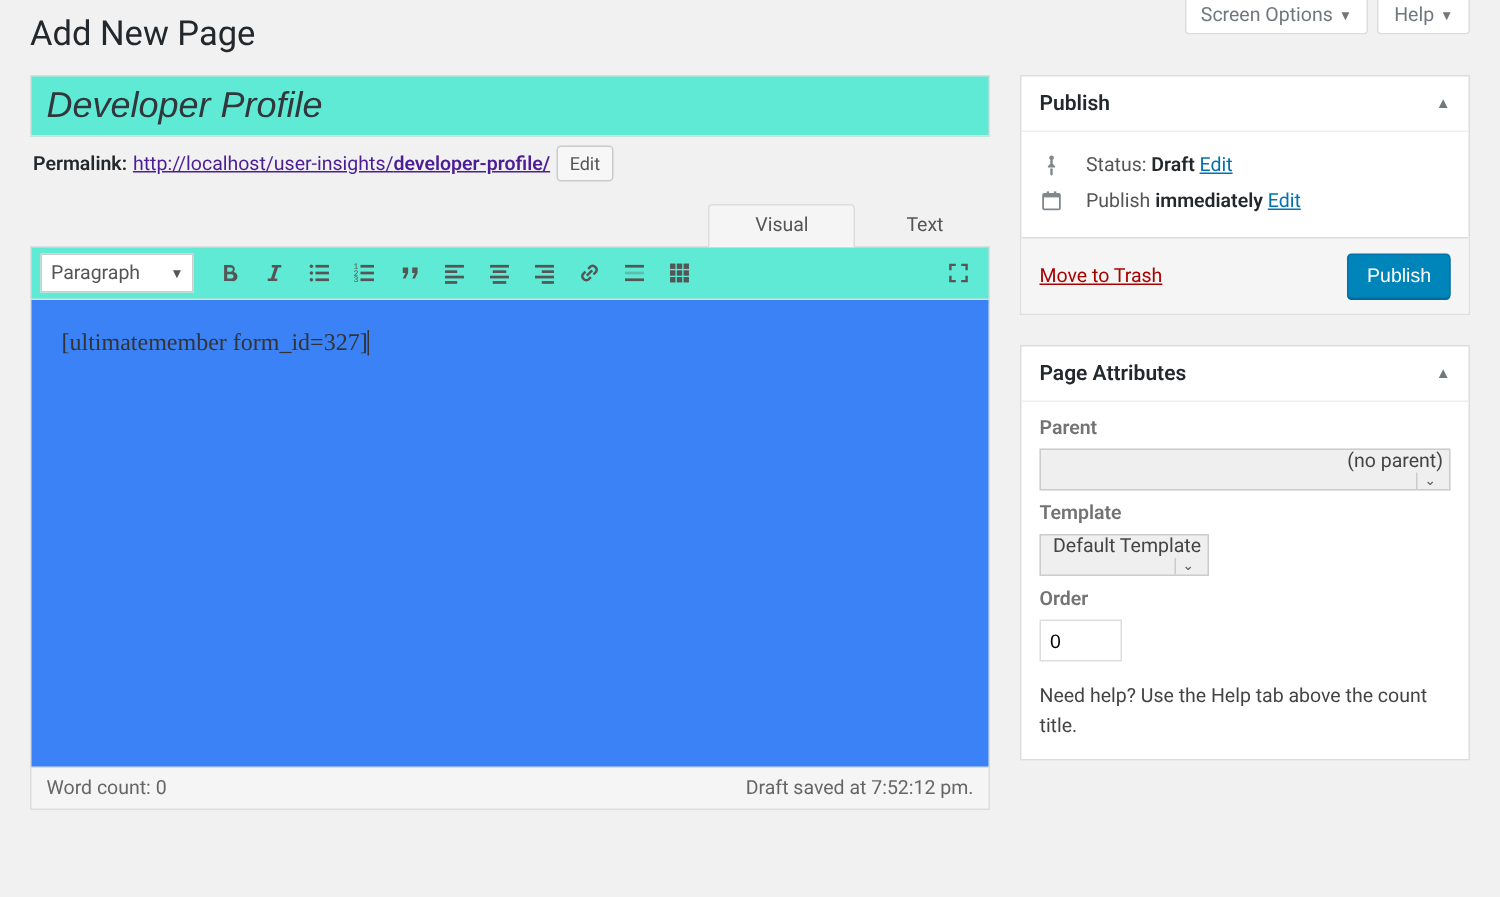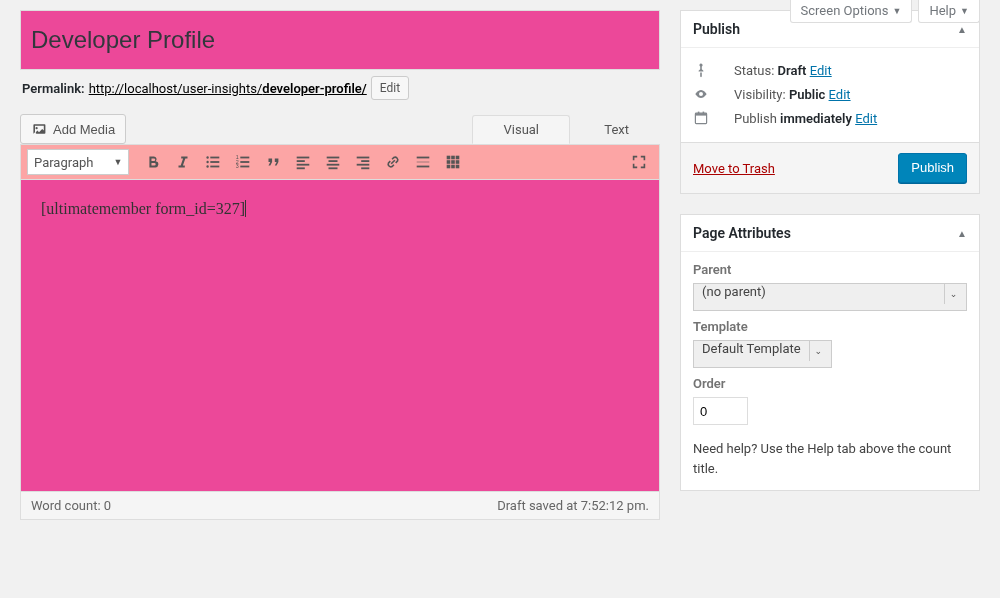--- a/index.html
+++ b/index.html
@@ -18,26 +18,26 @@
 .screen-meta .btn {
   background:#fff; border:1px solid #ddd; border-top:none; color:#72777c;
   font-size:13px; padding:3px 10px 4px 10px; border-radius:0 0 3px 3px;
   display:flex; align-items:center; gap:4px; cursor:pointer;
 }
 .screen-meta .btn .tri { font-size:9px; color:#72777c; }
 .columns { display:flex; gap:20px; margin-top:10px;}
 .col-main { flex:1; }
 .col-side { width:300px; }
 #title {
-  width:100%; font-size:24px; padding:3px 10px; height:60px;
-  border:1px solid #ddd; background:#ec4899; color:#32373c; outline:none;
+  width:100%; font-size:24px; padding:3px 10px; height:41px;
+  border:1px solid #ddd; background:#5eead4; color:#32373c; outline:none;font-style:italic;
 }
 .permalink-row { margin:6px 0 14px 2px; font-size:13px; color:#666; display:flex; align-items:center; gap:4px;}
 .permalink-row .label { font-weight:600; color:#23282d;}
-.permalink-row a { color:#000000; text-decoration:underline;}
+.permalink-row a { color:#4c1d95; text-decoration:underline;}
 .permalink-row a .slug { font-weight:600;}
 .btn-small {
   display:inline-block; background:#f7f7f7; border:1px solid #ccc; border-radius:3px;
   padding:0 8px; font-size:12px; line-height:22px; color:#555; cursor:pointer;
 }
 .media-btn {
   display:inline-flex; align-items:center; gap:6px; background:#f7f7f7;
   border:1px solid #ccc; border-radius:3px; padding:0 10px; height:30px;
   font-size:13px; color:#555; cursor:pointer;
 }
@@ -46,37 +46,37 @@
 .editor-tabs .tab {
   display:inline-block; padding:6px 30px; font-size:13px; color:#555;
   border:1px solid transparent; cursor:pointer;
 }
 .editor-tabs .tab.active {
   background:#f5f5f5; border:1px solid #ddd; border-bottom-color:#f5f5f5;
   border-radius:3px 3px 0 0; color:#555;
 }
 .editor-box { clear:both; }
 .toolbar {
-  background:#fca5a5; border:1px solid #ddd; padding:4px 6px;
+  background:#5eead4; border:1px solid #ddd; padding:4px 6px;
   display:flex; align-items:center; gap:2px;
 }
 .format-select{
   background:#fff; border:1px solid #ccc; font-size:13px; color:#555;
   height:26px; padding:0 6px; display:flex; align-items:center; gap:20px; cursor:pointer;
 }
 .format-select span.car{font-size:9px;color:#555}
 .tb-btn {
   width:28px; height:26px; display:flex; align-items:center; justify-content:center;
   color:#555; cursor:pointer; border-radius:2px;
 }
 .tb-btn svg { width:18px; height:18px; }
 .tb-sep{width:6px}
 .tb-btn.right { margin-left:auto; }
 .editor-area {
-  background:#ec4899; border:1px solid #ddd; border-top:none; height:312px;
+  background:#3b82f6; border:1px solid #ddd; border-top:none; height:312px;
   padding:20px 20px; font-family: Georgia, serif; font-size:16px; color:#333;
 }
 .editor-area .cursor { border-right:1px solid #333; padding-right:0px;}
 .status-bar{
   background:#f5f5f5; border:1px solid #ddd; border-top:none; padding:6px 10px;
   display:flex; justify-content:space-between; font-size:13px; color:#666;
 }
 .postbox {
   background:#fff; border:1px solid #ddd; margin-bottom:20px;
 }
@@ -90,35 +90,35 @@
 .pub-actions{ display:flex; justify-content:space-between; margin-bottom:14px;}
 .button {
   background:#f7f7f7; border:1px solid #ccc; color:#555; font-size:13px;
   padding:0 10px; line-height:26px; height:28px; border-radius:3px; cursor:pointer;
 }
 .button-primary{
   background:#0085ba; border:1px solid #0073aa; color:#fff; font-size:13px;
   padding:0 12px; line-height:28px; height:30px; border-radius:3px; cursor:pointer;
   box-shadow:0 1px 0 #006799;
 }
-.pub-row { display:flex; align-items:center; gap:25px; padding:4px 0; font-size:13px; color:#555;}
+.pub-row { display:flex; align-items:center; gap:15px; padding:4px 0; font-size:13px; color:#555;}
 .pub-row svg { width:16px; height:16px; color:#82878c; flex-shrink:0;}
 .pub-row .value{ color:#23282d; font-weight:600;}
 .pub-row a { color:#0073aa; text-decoration:underline; font-weight:400;}
 .major-actions{
   border-top:1px solid #ddd; margin:12px -12px -12px -12px; padding:10px 12px;
   display:flex; justify-content:space-between; align-items:center; background:#f5f5f5;gap:18px;
 }
 .trash-link { color:#a00; text-decoration:underline; font-size:13px; cursor:pointer;}
 .attr-label{ font-weight:600; font-size:13px; color:#737373; display:block; margin:8px 0 6px 0;}
 .attr-label:first-child{margin-top:0}
 .select{
   width:100%; height:28px; border:1px solid #ccc; background:#efefef;
-  display:flex; align-items:flex-start; justify-content:space-between; padding:0 4px 0 8px;
-  font-size:13px; color:#444; cursor:pointer;
+  display:flex; align-items:flex-end; justify-content:space-between; padding:0 4px 0 8px;
+  font-size:13px; color:#444; cursor:pointer;flex-direction:column;
 }
 .select.narrow{width:auto; display:inline-flex;}
 .select .dd{
   width:18px; height:20px; border-left:1px solid #ccc; display:flex;
   align-items:center; justify-content:center; font-size:9px; color:#555; margin-left:8px;
 }
 .order-input{
   width:55px; height:28px; border:1px solid #ddd; padding:0 6px; font-size:13px;
 }
 .help-text{ font-size:13px; color:#444; margin-top:14px; line-height:1.5;}
@@ -131,39 +131,33 @@
     <span>Screen Options</span>
     <span class="tri">▼</span>
   </div>
   <div class="btn">
     <span>Help</span>
     <span class="tri">▼</span>
   </div>
 </div>
 
 <div class="wrap">
+  <h1 class="page-title">Add New Page</h1>
 
   <div class="columns">
     <div class="col-main">
       <input id="title" type="text" value="Developer Profile" style="">
 
       <div class="permalink-row">
         <span class="label">Permalink:</span>
         <a href="#"><span>http://localhost/user-insights/</span><span class="slug">developer-profile/</span></a>
         <span class="btn-small">Edit</span>
       </div>
 
       <div>
-        <button class="media-btn">
-          <svg viewBox="0 0 20 20" fill="currentColor">
-              <circle cx="7" cy="9" r="1.4"></circle>
-              <path d="M4 4h10l-1.5 2H5v8l-2 2V5a1 1 0 011-1zm12 2h-8l2-2h7a1 1 0 011 1v10a1 1 0 01-1 1H7a1 1 0 01-1-1v-1l2-2 2 2 4-4 2 2V6z"></path>
-            </svg>
-          <span>Add Media</span>
-        </button>
 
         <div class="editor-tabs">
           <span class="tab active">Visual</span>
           <span class="tab">Text</span>
         </div>
       </div>
 
       <div class="editor-box">
         <div class="toolbar">
           <div class="format-select">
@@ -281,26 +275,20 @@
         </div>
         <div class="postbox-body">
           <div class="pub-row">
             <svg viewBox="0 0 20 20" fill="currentColor">
                 <path d="M10 2a2 2 0 012 2c0 .7-.4 1.4-1 1.7V9l2 2v1H7v-1l2-2V5.7A2 2 0 0110 2zm-1 11h2v5l-1 1-1-1v-5z"></path>
               </svg>
             <span><span>Status:</span> <span class="value">Draft</span> <a href="#">Edit</a></span>
           </div>
           <div class="pub-row">
             <svg viewBox="0 0 20 20" fill="currentColor">
-                <path d="M10 5c4 0 7 5 7 5s-3 5-7 5-7-5-7-5 3-5 7-5zm0 2.5A2.5 2.5 0 1010 12.5 2.5 2.5 0 0010 7.5z"></path>
-              </svg>
-            <span><span>Visibility:</span> <span class="value">Public</span> <a href="#">Edit</a></span>
-          </div>
-          <div class="pub-row">
-            <svg viewBox="0 0 20 20" fill="currentColor">
                 <rect x="3" y="4" width="14" height="13" rx="1" fill="none" stroke="currentColor" stroke-width="1.5"></rect>
                 <rect x="3" y="4" width="14" height="3"></rect>
                 <rect x="6" y="2" width="2" height="3"></rect>
                 <rect x="12" y="2" width="2" height="3"></rect>
               </svg>
             <span><span>Publish</span> <span class="value">immediately</span> <a href="#">Edit</a></span>
           </div>
           <div class="major-actions">
             <a class="trash-link">Move to Trash</a>
             <button class="button-primary">Publish</button>

